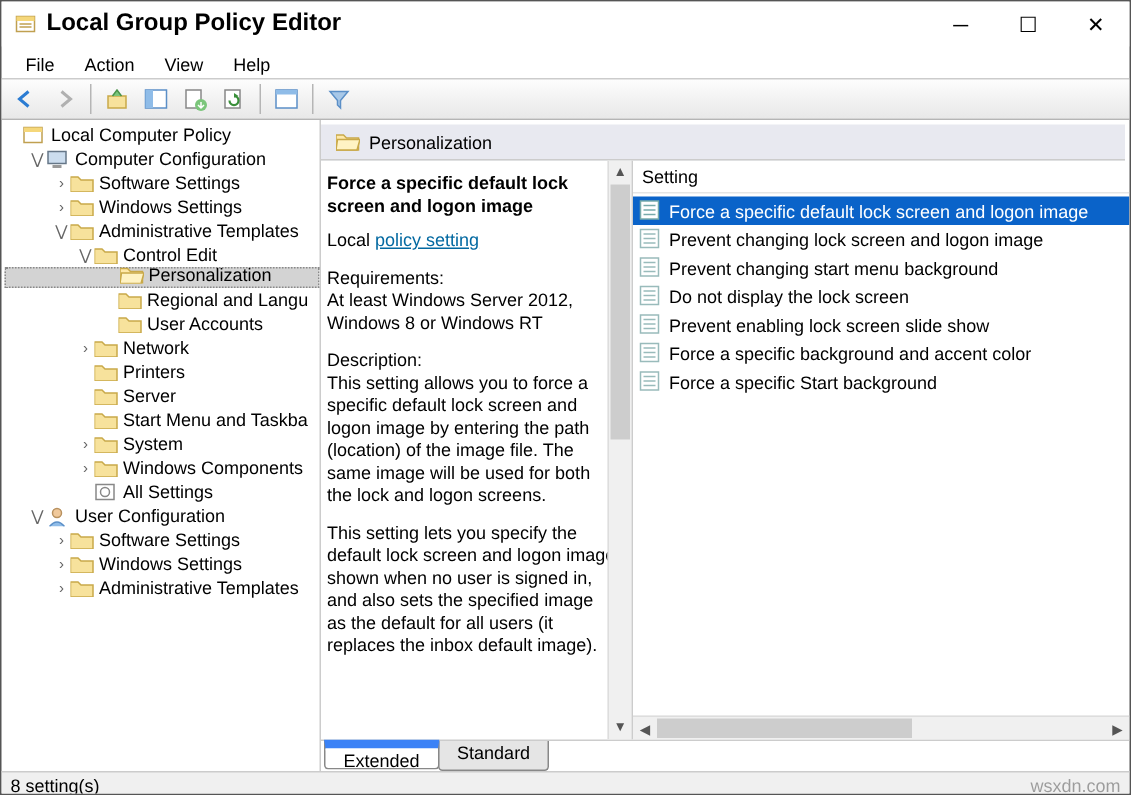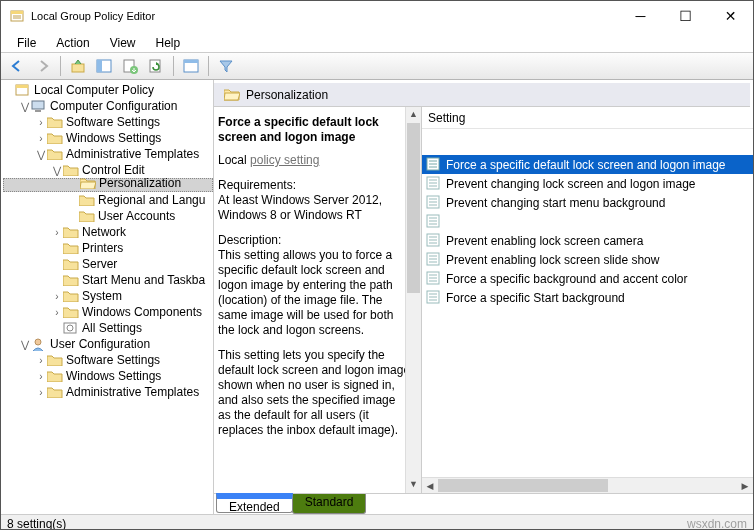--- a/index.html
+++ b/index.html
@@ -1,20 +1,20 @@
 <!DOCTYPE html>
 <html><head>
 <meta charset="utf-8">
 <style>
   * { box-sizing: border-box; margin: 0; padding: 0; font-family: "Segoe UI", Tahoma, sans-serif; }
   body { background: #fff; width: 754px; height: 530px; overflow: hidden; font-size: 12px; border: 1px solid #555; position: relative; }
   
   .titlebar { height: 30px; display: flex; align-items: center; padding-left: 8px; background: #fff; }
   .titlebar .icon { width: 16px; height: 16px; margin-right: 6px; }
-  .titlebar .title { flex: 1; font-size: 11px; }
+  .titlebar .title { flex: 1; font-size: 16px; font-weight: bold; }
   .win-controls { display: flex; height: 100%; }
   .win-controls div { width: 45px; display: flex; align-items: center; justify-content: center; font-size: 14px; }
   
   .menubar { height: 21px; display: flex; padding-left: 8px; gap: 4px; align-items: flex-end; }
   .menubar span { padding: 2px 8px; font-size: 12px; }
   
   .toolbar { height: 28px; background: linear-gradient(#fdfdfd,#e8e8e8); border-top: 1px solid #ccc; border-bottom: 1px solid #b5b5b5; display: flex; align-items: center; padding: 0 4px; gap: 2px; }
   .tb-btn { width: 24px; height: 24px; display: flex; align-items: center; justify-content: center; border: 1px solid transparent; }
   .tb-sep { width: 1px; height: 20px; background: #b5b5b5; margin: 0 3px; }
   
@@ -27,40 +27,40 @@
   .indent { width: 16px; display:inline-block; flex-shrink:0;}
   .folder-y { width: 16px; height: 14px; display: inline-flex; align-items: center; justify-content: center; margin-right: 3px; flex-shrink:0;}
   
   .right-pane { flex: 1; display: flex; flex-direction: column; }
   .crumb { height: 24px; background: #e8e9f0; border-bottom: 1px solid #ccc; display: flex; align-items: center; padding-left: 10px; font-size: 12px; margin:3px 3px 0 0;}
   .crumb svg{margin-right:6px;}
   
   .body-split { flex: 1; display: flex; overflow: hidden; }
   .desc-pane { width: 207px; padding: 8px 10px 6px 4px; font-size: 12px; line-height: 1.25; overflow-y: hidden; position:relative;}
   .desc-pane .dtitle { font-weight: bold; margin-bottom: 8px; }
-  .desc-pane .link { color: #737373; }
+  .desc-pane .link { color: #0369a1; }
   .desc-pane p { margin-bottom: 10px; }
   .desc-scroll { position:absolute; right:0; top:0; width:16px; height:100%; background:#f0f0f0; border-left:1px solid #ddd;}
   .desc-scroll .up,.desc-scroll .dn{height:16px;display:flex;align-items:center;justify-content:center;font-size:9px;color:#555;}
   .desc-scroll .dn{position:absolute;bottom:0;width:100%;}
   .desc-scroll .thumb{position:absolute;top:16px;left:1px;right:1px;height:170px;background:#cdcdcd;}
   
-  .list-pane { flex: 1; border-left: 1px solid #ccc; display: flex; flex-direction: column; position:relative;gap:24px;}
+  .list-pane { flex: 1; border-left: 1px solid #ccc; display: flex; flex-direction: column; position:relative;}
   .list-header { height: 22px; padding: 4px 6px; font-size: 12px; border-bottom: 1px solid #e5e5e5; }
   .list-body { flex: 1; padding: 2px 0; }
   .list-row { height: 19px; display: flex; align-items: center; padding: 0 4px; font-size: 12px; }
   .list-row.sel { background: #0a63c9; color: #fff; }
   .set-ico { width: 16px; height: 16px; margin-right: 4px; flex-shrink:0;}
   .hscroll{position:absolute;bottom:0;left:0;right:0;height:16px;background:#f0f0f0;border-top:1px solid #ddd;display:flex;}
   .hscroll .lt,.hscroll .rt{width:16px;display:flex;align-items:center;justify-content:center;font-size:9px;color:#555;}
   .hscroll .rt{margin-left:auto;}
   .hscroll .thumb{width:170px;background:#cdcdcd;margin:1px 0;}
   
   .tabs { height: 21px; display: flex; padding-left: 2px; border-top:1px solid #ccc;}
-  .tab { padding: 1px 12px 0 12px; font-size: 12px; border: 1px solid #888; border-top: none; border-radius: 0 0 3px 3px; margin-right: -1px; background: #4d7c0f;}
+  .tab { padding: 1px 12px 0 12px; font-size: 12px; border: 1px solid #888; border-top: none; border-radius: 0 0 3px 3px; margin-right: -1px; background: #e5e5e5;}
   .tab.active { background: #fff; position:relative; top:-1px; border-top:6px solid #3b82f6;}
   
   .statusbar { height: 20px; border-top: 1px solid #ccc; background:#f0f0f0; padding: 2px 6px; font-size: 12px; display:flex; justify-content:space-between;}
 </style>
 </head>
 <body>
 
 <div class="titlebar">
   <span class="icon">
     <svg width="16" height="16">
@@ -432,29 +432,21 @@
                 </svg></span>
               <span>Prevent changing start menu background</span>
             </div>
           <div class="list-row">
               <span class="set-ico"><svg width="14" height="14">
                   <rect x="1" y="1" width="12" height="12" fill="#fff" stroke="#9bb"></rect>
                   <line x1="3" y1="4" x2="11" y2="4" stroke="#9bb"></line>
                   <line x1="3" y1="7" x2="11" y2="7" stroke="#9bb"></line>
                   <line x1="3" y1="10" x2="11" y2="10" stroke="#9bb"></line>
                 </svg></span>
-            </div>
-          <div class="list-row">
-              <span class="set-ico"><svg width="14" height="14">
-                  <rect x="1" y="1" width="12" height="12" fill="#fff" stroke="#9bb"></rect>
-                  <line x1="3" y1="4" x2="11" y2="4" stroke="#9bb"></line>
-                  <line x1="3" y1="7" x2="11" y2="7" stroke="#9bb"></line>
-                  <line x1="3" y1="10" x2="11" y2="10" stroke="#9bb"></line>
-                </svg></span>
-              <span>Prevent enabling lock screen camera</span>
+              <span>Do not display the lock screen</span>
             </div>
           <div class="list-row">
               <span class="set-ico"><svg width="14" height="14">
                   <rect x="1" y="1" width="12" height="12" fill="#fff" stroke="#9bb"></rect>
                   <line x1="3" y1="4" x2="11" y2="4" stroke="#9bb"></line>
                   <line x1="3" y1="7" x2="11" y2="7" stroke="#9bb"></line>
                   <line x1="3" y1="10" x2="11" y2="10" stroke="#9bb"></line>
                 </svg></span>
               <span>Prevent enabling lock screen slide show</span>
             </div>

